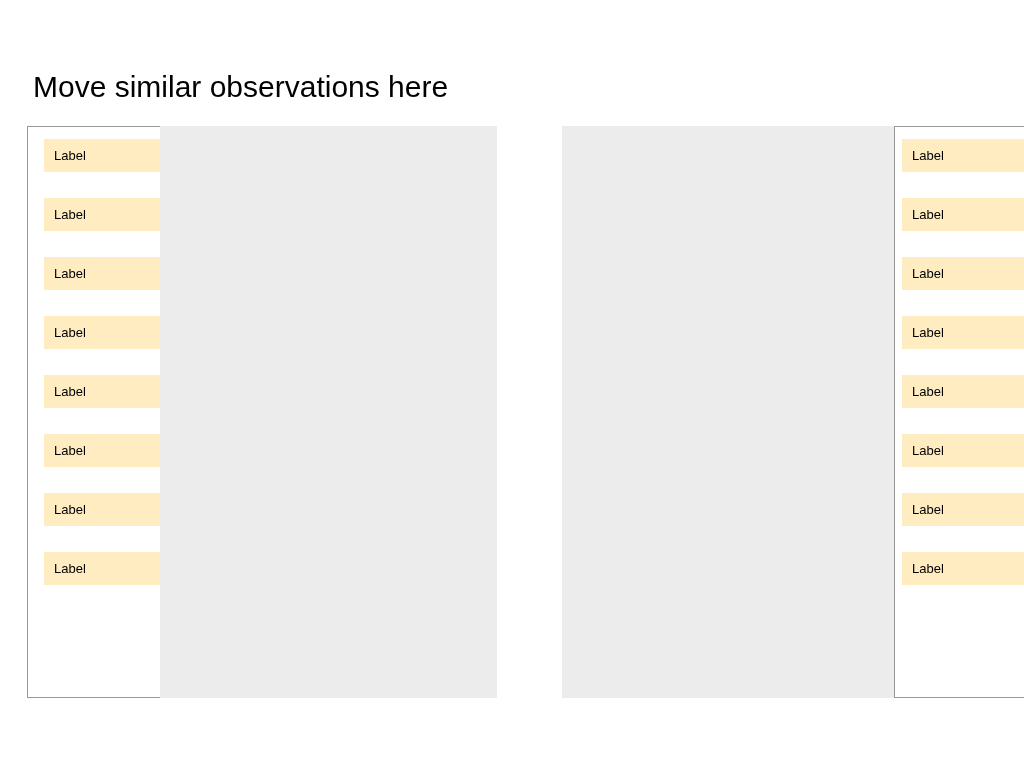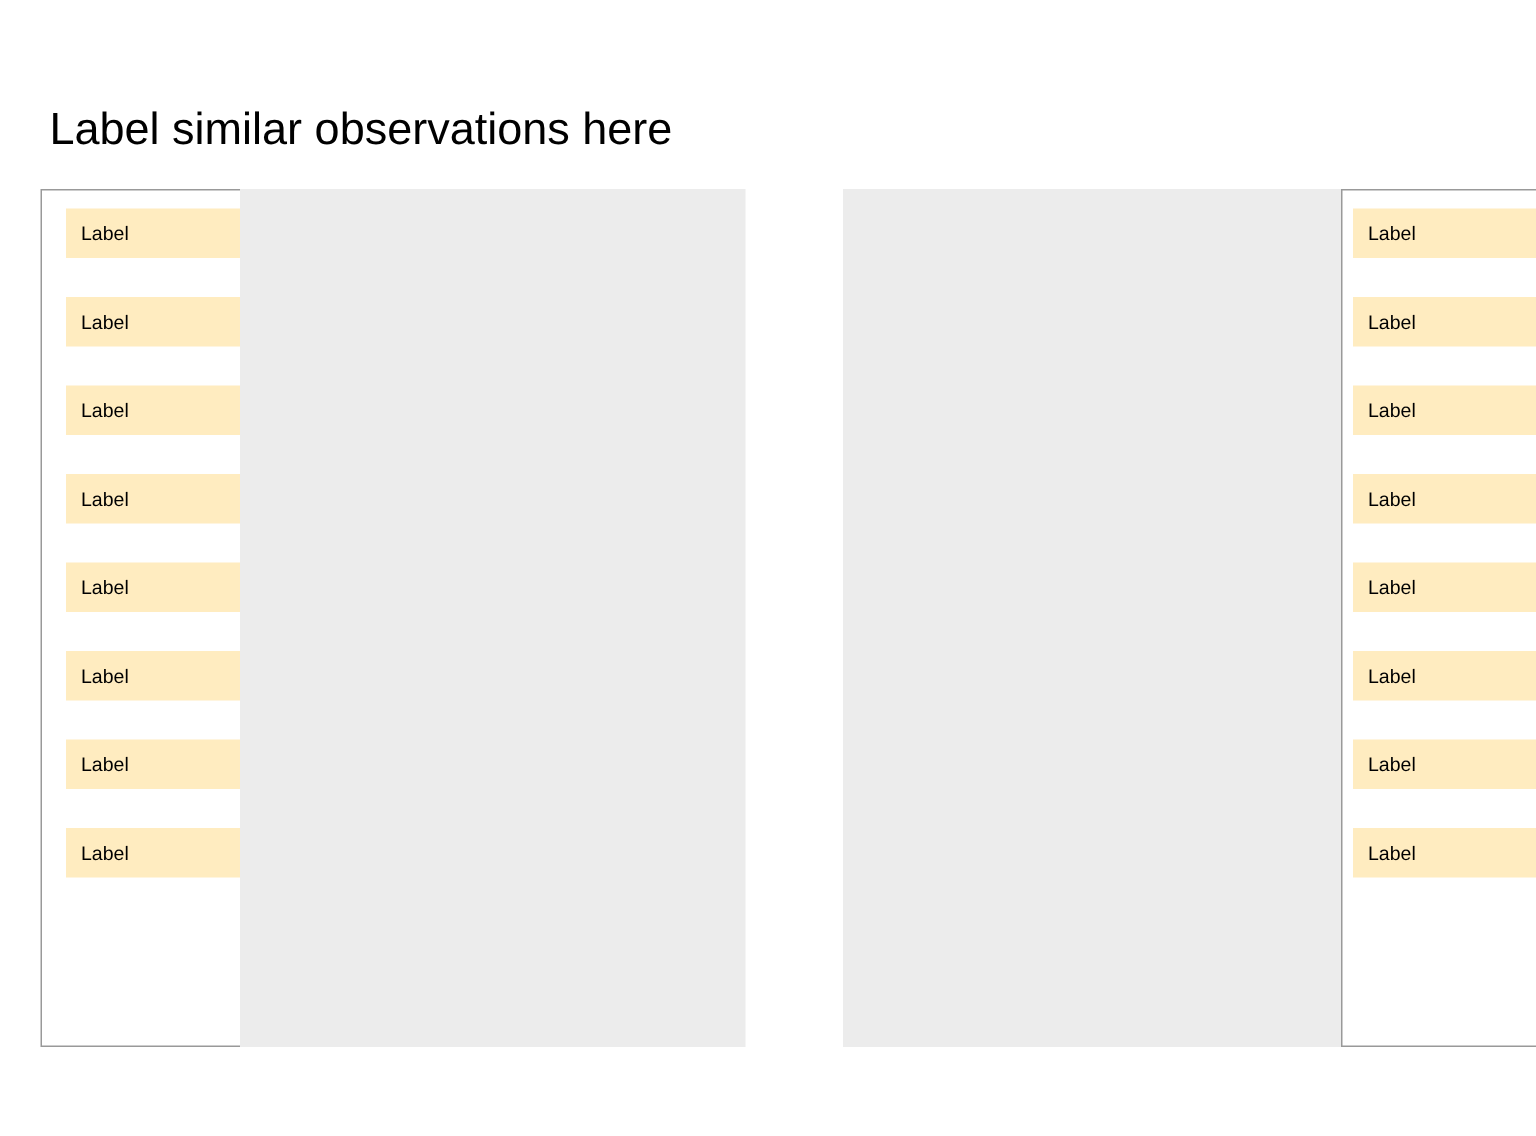--- a/index.html
+++ b/index.html
@@ -75,21 +75,21 @@
       color: #000;
       padding: 9px 10px;
       width: 123px;
       cursor: grab;
       user-select: none;
     }
   </style>
 </head>
 <body>
 
-<h1 class="page-title">Label similar observations here</h1>
+<h1 class="page-title">Move similar observations here</h1>
 
 <div class="frame-left">
   <div class="label-column left">
     <div class="label-item">Label</div>
     <div class="label-item">Label</div>
     <div class="label-item">Label</div>
     <div class="label-item">Label</div>
     <div class="label-item">Label</div>
     <div class="label-item">Label</div>
     <div class="label-item">Label</div>

